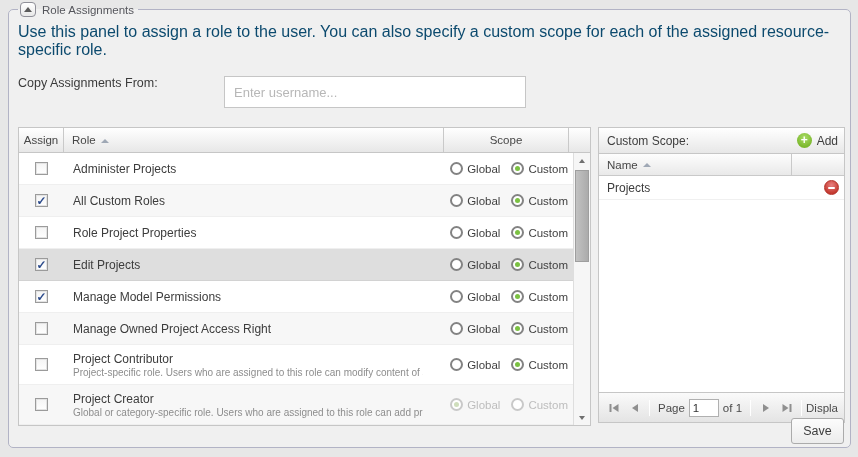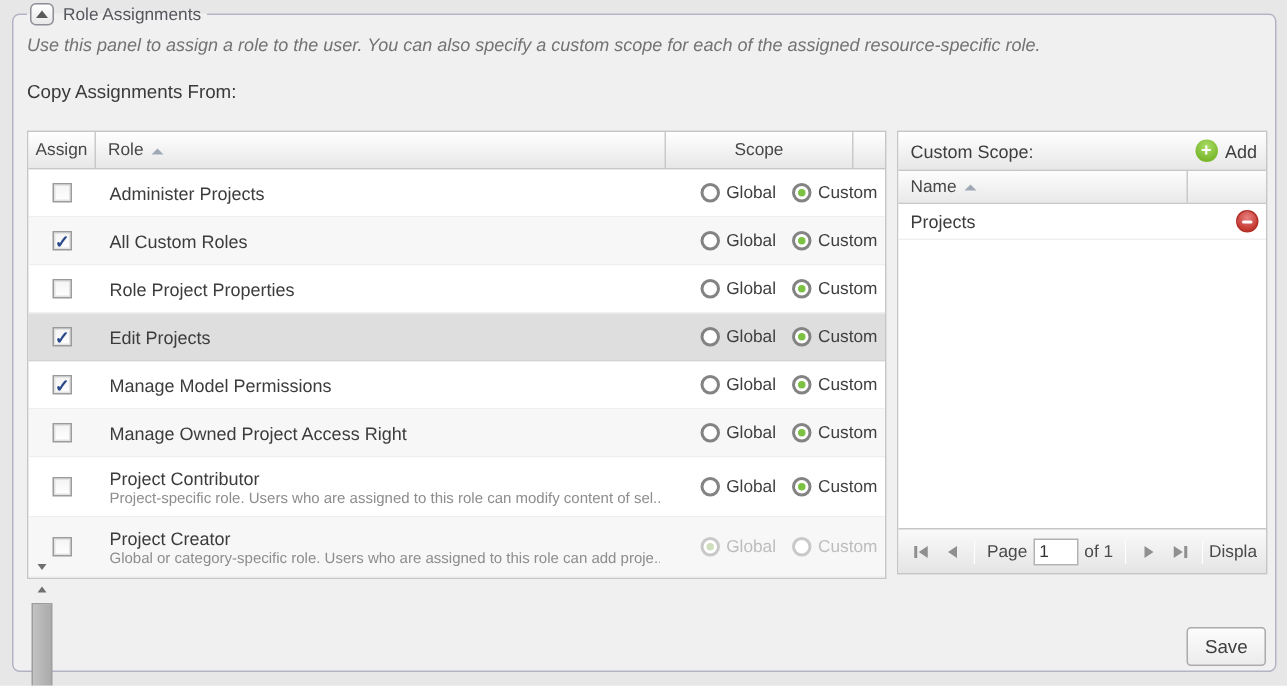--- a/index.html
+++ b/index.html
@@ -23,42 +23,42 @@
     padding: 0 4px 0 2px; margin-left: 0px;
     font-size: 11.5px; color: #55565c;
   }
   .collapse-btn {
     width: 16px; height: 15px; border: 1px solid #8f8f98; border-radius: 4px;
     background: linear-gradient(#ffffff,#e8e8e8);
     display: inline-flex; align-items: center; justify-content: center;
     cursor: pointer;
   }
   .tri-up-dark { width: 0; height: 0; border-left: 4px solid transparent; border-right: 4px solid transparent; border-bottom: 5px solid #5a5a5a; }
-  .desc { font-size: 12px; color: #737373; margin: 6px 0 0 0; font-style: italic; }
+  .desc { font-size: 16px; color: #0c4a6e; margin: 6px 0 0 0; }
   
   .copy-row { display: flex; margin-top: 17px; gap: 34px; }
   .copy-label { width: 172px; font-size: 12.5px; color: #3a3a3a; }
   .copy-input {
     width: 302px; height: 32px; border: 1px solid #c6c6c6; background: #fff;
     font-family: "Liberation Sans", sans-serif; font-size: 13px; color: #444;
     padding: 0 9px; outline: none;
   }
   .copy-input::placeholder { color: #b7b7b7; opacity: 1; }
   
   .content { display: flex; margin-top: 19px; align-items: flex-start; }
   
   .roles-grid { width: 573px; border: 1px solid #c6c6c6; background: #fff; }
   .grid-head { display: flex; height: 25px; background: linear-gradient(#ffffff,#e7e7e7); border-bottom: 1px solid #c6c6c6; font-size: 11.5px; color: #474747; }
   .grid-head > div { display: flex; align-items: center; }
   .h-assign { width: 45px; justify-content: center; border-right: 1px solid #c9c9c9; }
   .h-role { flex: 1; padding-left: 8px; gap: 5px; border-right: 1px solid #c9c9c9; }
   .h-scope { width: 125px; justify-content: center; border-right: 1px solid #c9c9c9; }
   .h-fill { width: 21px; }
   .sort-asc { width: 0; height: 0; border-left: 4px solid transparent; border-right: 4px solid transparent; border-bottom: 4px solid #9fa8b5; margin-top: 1px; }
-  .grid-body { display: flex; height: 272px; flex-direction: column; }
+  .grid-body { display: flex; height: 272px; }
   .rows-col { flex: 1; overflow: hidden; }
   .grow { display: flex; align-items: center; height: 32px; border-bottom: 1px solid #efefef; background: #fff; }
   .grow.alt { background: #f7f7f7; }
   .grow.sel { background: #dedede; border-bottom: 1px solid #d2d2d2; }
   .grow.tall { height: 40px; }
   .c-assign { width: 45px; display: flex; justify-content: center; }
   .c-role { flex: 1; padding-left: 9px; overflow: hidden; }
   .rname { font-size: 12px; color: #3c3c3c; white-space: nowrap; }
   .rdesc { font-size: 10px; color: #8d8d8d; white-space: nowrap; overflow: hidden; text-overflow: clip; margin-top: 1px; }
   .c-scope { width: 150px; display: flex; align-items: center; gap: 4px; padding-right: 5px; justify-content: flex-end; font-size: 11.5px; color: #3f3f3f; flex-shrink: 0; }
@@ -129,20 +129,21 @@
     <span class="collapse-btn">
       <span class="tri-up-dark"></span>
     </span>
     <span>Role Assignments</span>
   </legend>
 
   <div class="desc">Use this panel to assign a role to the user. You can also specify a custom scope for each of the assigned resource-specific role.</div>
 
   <div class="copy-row">
     <span class="copy-label">Copy Assignments From:</span>
+    <input class="copy-input" type="text" placeholder="Enter username..." style="">
   </div>
 
   <div class="content">
 
     <div class="roles-grid">
       <div class="grid-head">
         <div class="h-assign">
           <span>Assign</span>
         </div>
         <div class="h-role">

